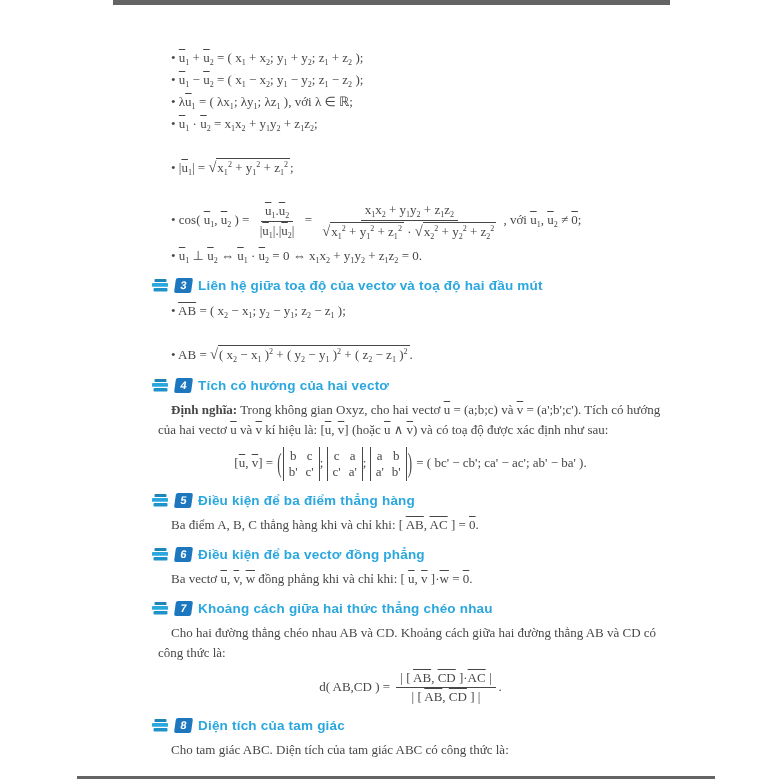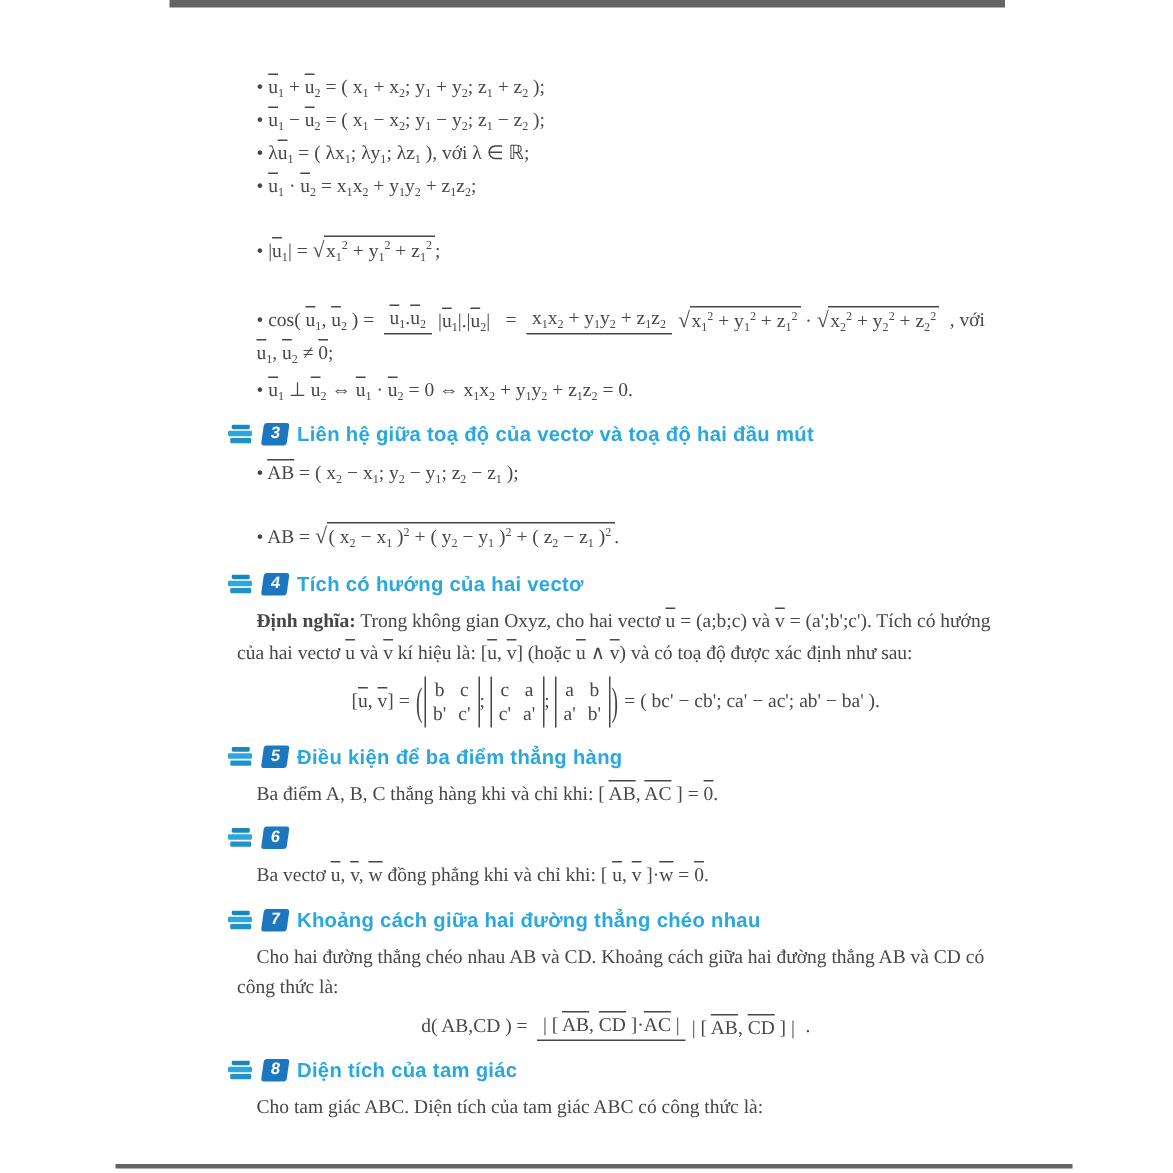--- a/index.html
+++ b/index.html
@@ -43,21 +43,21 @@
 
   
   .ol{text-decoration:overline;}
   sub,sup{font-size:.62em;line-height:0;}
   sub{vertical-align:-.35em;}
   sup{vertical-align:.6em;}
   .sqrt{white-space:nowrap;}
   .rsign{font-size:1.12em;}
   .radicand{border-top:1.2px solid currentColor;padding:1px 2px 0 1px;}
   .frac{
-    display:inline-flex;flex-direction:row;align-items:center;
+    display:inline-flex;flex-direction:column;align-items:center;
     vertical-align:middle;margin:0 3px;line-height:1.3;text-indent:0;
   }
   .frac .num{padding:0 4px 1px;border-bottom:1.2px solid currentColor;}
   .frac .den{padding:1px 4px 0;}
   .det{
     display:inline-grid;grid-template-columns:auto auto;column-gap:8px;
     padding:1px 5px;border-left:1.2px solid currentColor;border-right:1.2px solid currentColor;
     vertical-align:middle;line-height:1.25;text-align:center;
   }
   .bigp{display:inline-block;transform:scaleY(2.05);vertical-align:middle;margin:0 1px;font-weight:400;}
@@ -151,35 +151,36 @@
   <section>
     <h2 class="heading">
       <span class="hicon">
         <svg width="17" height="13" viewBox="0 0 17 13">
           <rect x="2.5" y="0" width="12" height="3.1" rx="0.9" fill="#1c86b8"></rect>
           <rect x="0" y="4.1" width="16" height="3.7" rx="0.9" fill="#2aa7de"></rect>
           <rect x="1.5" y="9" width="14" height="3.5" rx="0.9" fill="#1f93c9"></rect>
         </svg>
       </span>
       <span class="hnum">6</span>
+      <span class="htitle">Điều kiện để ba vectơ đồng phẳng</span>
     </h2>
     <p class="para">Ba vectơ <span class="ol">u</span>, <span class="ol">v</span>, <span class="ol">w</span> đồng phẳng khi và chỉ khi: [ <span class="ol">u</span>, <span class="ol">v</span> ]·<span class="ol">w</span> = <span class="ol">0</span>.</p>
   </section>
 
   <section>
     <h2 class="heading">
       <span class="hicon">
         <svg width="17" height="13" viewBox="0 0 17 13">
           <rect x="2.5" y="0" width="12" height="3.1" rx="0.9" fill="#1c86b8"></rect>
           <rect x="0" y="4.1" width="16" height="3.7" rx="0.9" fill="#2aa7de"></rect>
           <rect x="1.5" y="9" width="14" height="3.5" rx="0.9" fill="#1f93c9"></rect>
         </svg>
       </span>
       <span class="hnum">7</span>
-      <span class="htitle">Khoảng cách giữa hai đường thẳng chéo nhau</span>
+      <span class="htitle">Khoảng cách giữa hai thức thẳng chéo nhau</span>
     </h2>
     <p class="para">Cho hai đường thẳng chéo nhau AB và CD. Khoảng cách giữa hai đường thẳng AB và CD có công thức là:</p>
     <div class="centered">d( AB,CD ) = <span class="frac">
           <span class="num">| [ <span class="ol">AB</span>, <span class="ol">CD</span> ]·<span class="ol">AC</span> |</span>
           <span class="den">| [ <span class="ol">AB</span>, <span class="ol">CD</span> ] |</span>
         </span>.</div>
   </section>
 
   <section>
     <h2 class="heading">

